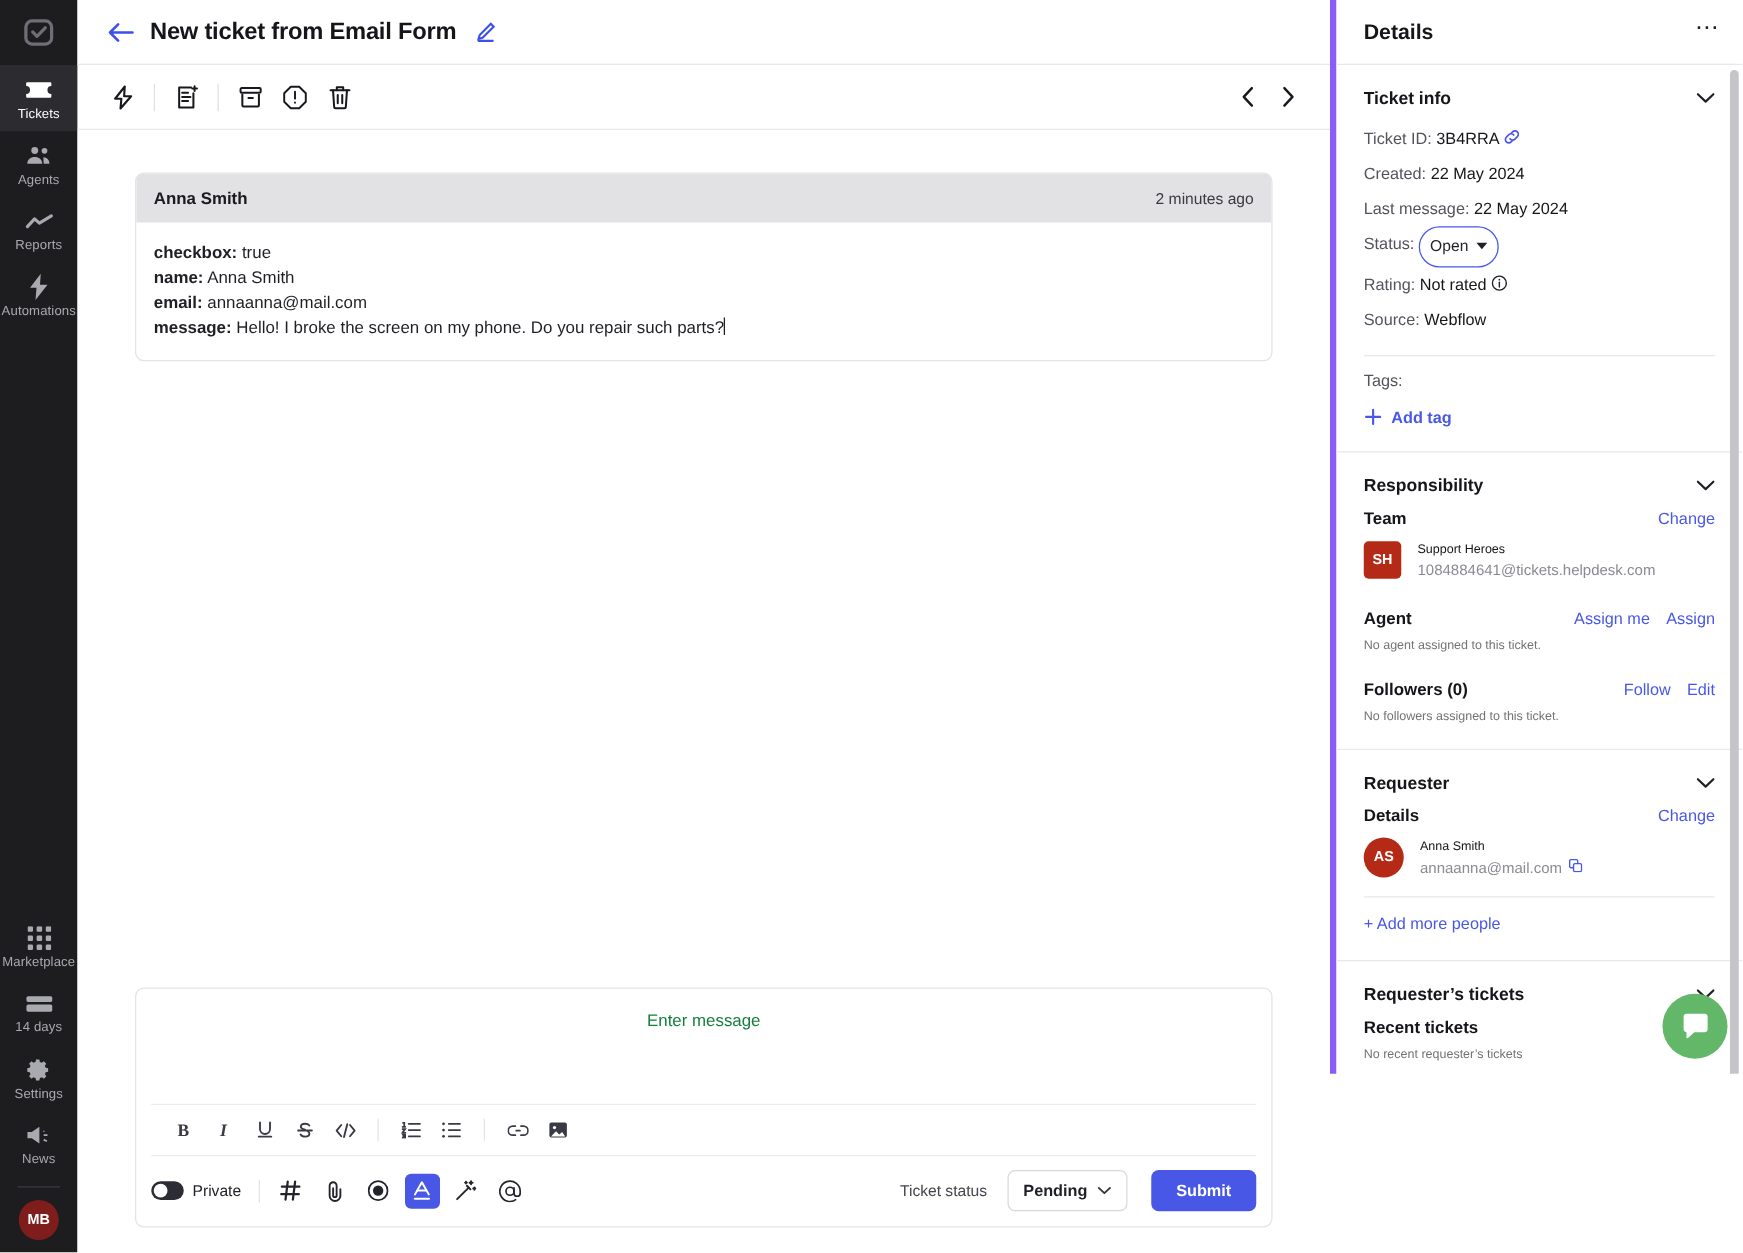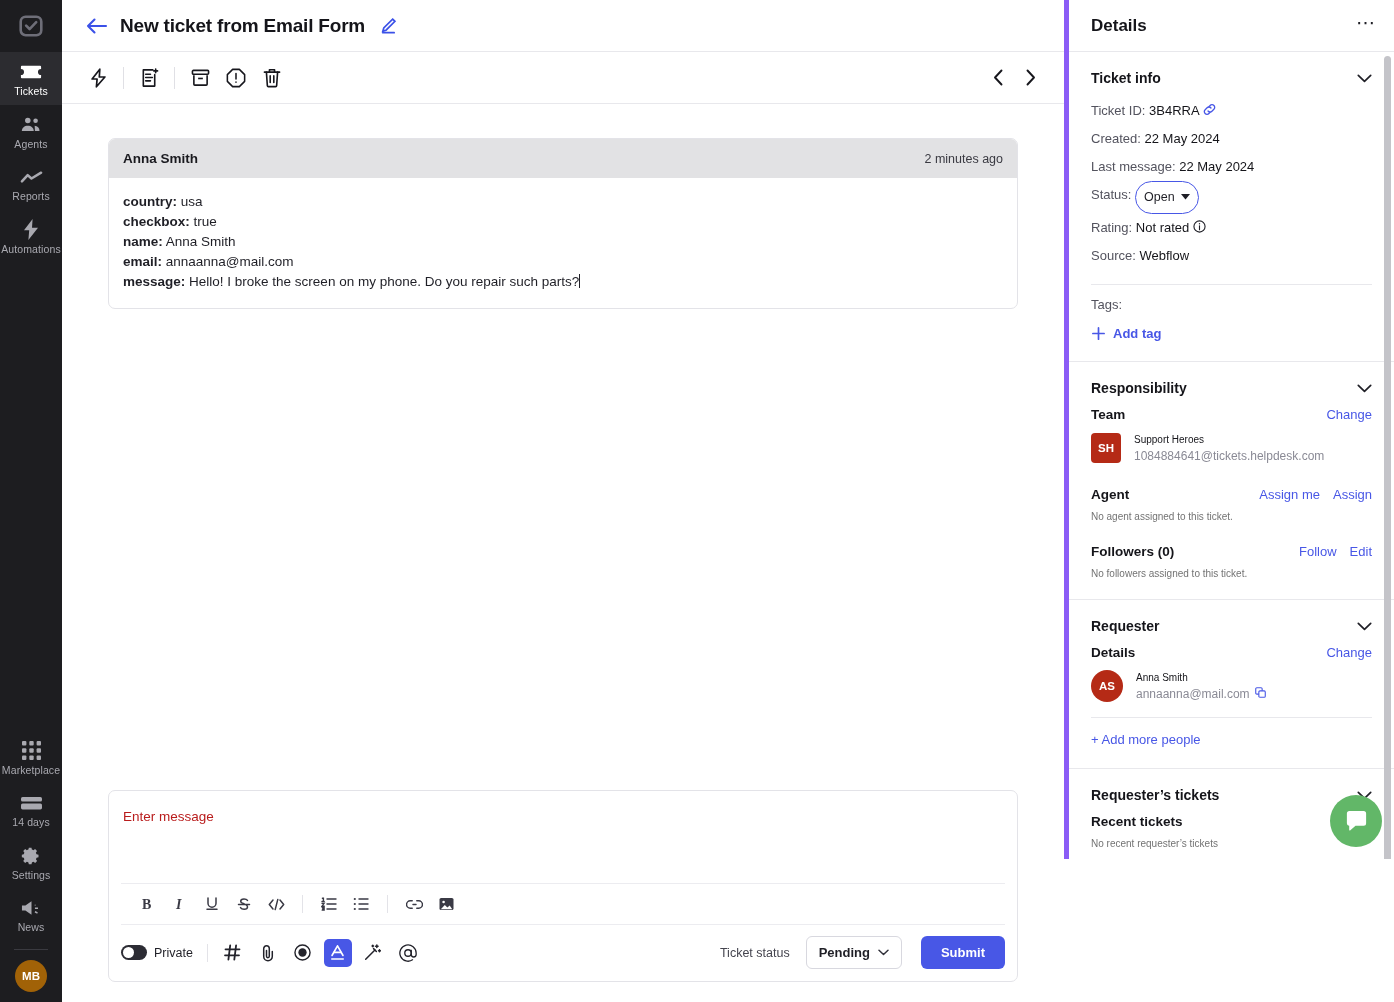--- a/index.html
+++ b/index.html
@@ -35,21 +35,21 @@
     line-height: 1.1; text-align: center;
   }
   .rail-item.active .rail-lbl { color: #ffffff; }
   .rail-spacer { flex: 1; }
   .rail-bottom { width: 62px; padding-bottom: 10px; }
   .rail-divider {
     width: 34px; height: 1px; background: #3a3a40; margin: 8px auto 10px;
   }
   .rail-avatar {
     width: 32px; height: 32px; border-radius: 50%;
-    background: #a16207; color: #fff;
+    background: #7f1d1d; color: #fff;
     display: flex; align-items: center; justify-content: center;
     font-size: 11.5px; font-weight: 600; margin: 0 auto;
     cursor: pointer;
   }
 
   
   .center { width: 1002px; height: 1002px; display: flex; flex-direction: column;
             background: #fff; flex-shrink: 0; }
   .topbar {
     height: 52px; display: flex; align-items: center; gap: 12px;
@@ -100,21 +100,21 @@
   }
 
   
   .composer-wrap { padding: 0 46px 20px; flex-shrink: 0; }
   .composer {
     border: 1px solid #e3e3e8; border-radius: 7px; background: #fff;
     overflow: hidden;
   }
   .composer-input {
     min-height: 92px; padding: 18px 14px 8px;
-    font-size: 13.5px; color: #b91c1c;
+    font-size: 13.5px; color: #15803d; text-align: center;
   }
   .rt-toolbar {
     display: flex; align-items: center; gap: 2px;
     border-top: 1px solid #ececf0; border-bottom: 1px solid #ececf0;
     padding: 6px 12px; margin: 0 12px;
   }
   .rt-btn {
     width: 30px; height: 28px; border-radius: 5px; cursor: pointer;
     display: flex; align-items: center; justify-content: center;
     color: #4a4a55;
@@ -406,24 +406,20 @@
     </div>
 
     <div class="thread">
       <div class="msg-card">
         <div class="msg-head">
           <span class="msg-author">Anna Smith</span>
           <span class="msg-time">2 minutes ago</span>
         </div>
         <div class="msg-body">
           <div class="msg-line">
-            <b>country:</b>
-            <span>usa</span>
-          </div>
-          <div class="msg-line">
             <b>checkbox:</b>
             <span>true</span>
           </div>
           <div class="msg-line">
             <b>name:</b>
             <span>Anna Smith</span>
           </div>
           <div class="msg-line">
             <b>email:</b>
             <span>annaanna@mail.com</span>

